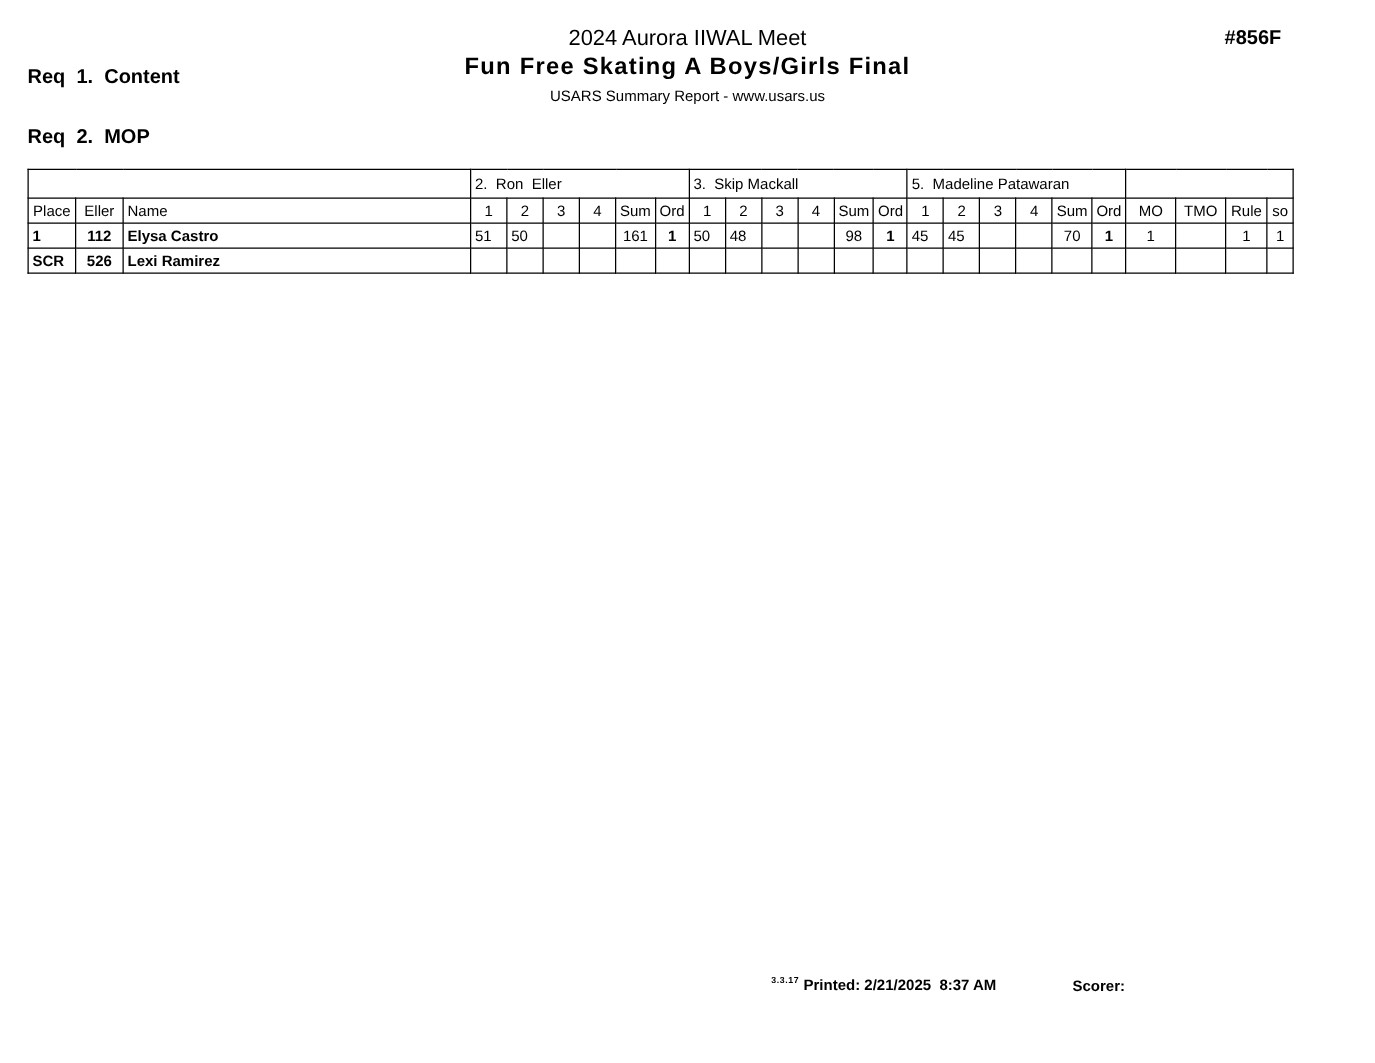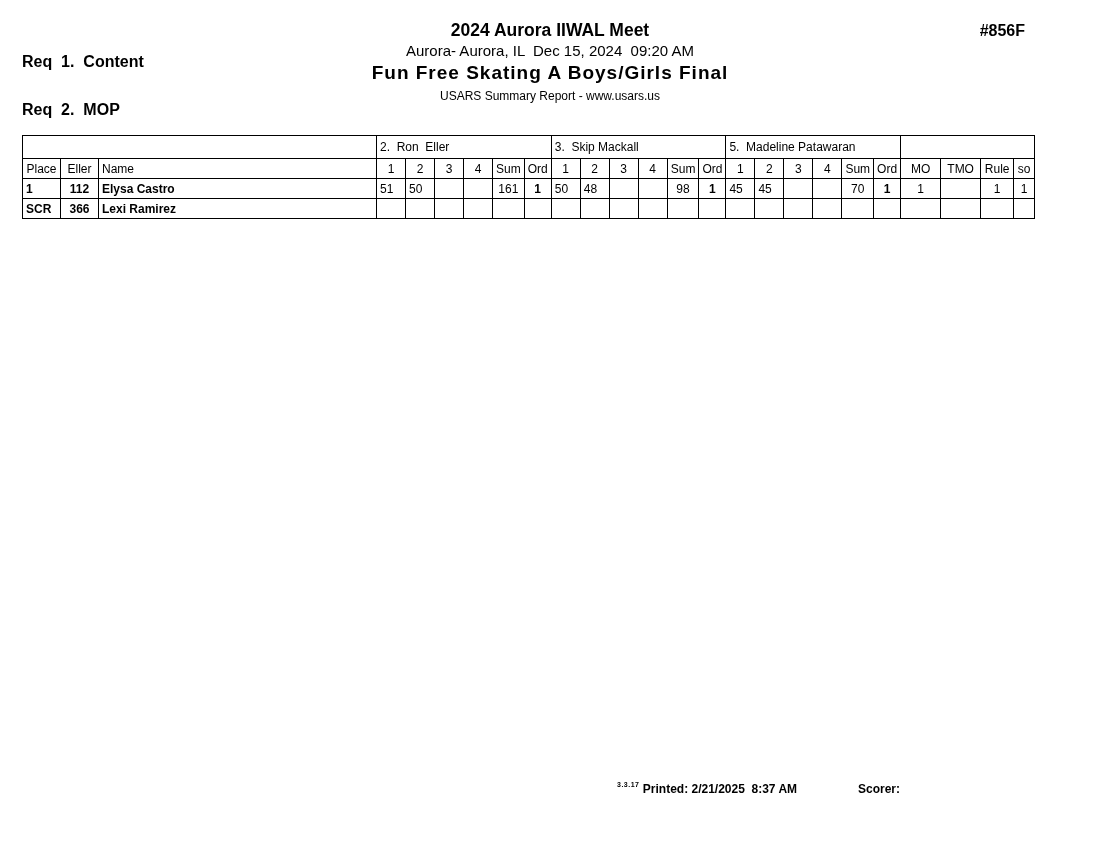--- a/index.html
+++ b/index.html
@@ -5,21 +5,21 @@
   html,body { margin:0; padding:0; background:#fff; }
   .page {
     position:relative; width:1100px; height:850px; background:#ffffff;
     font-family:"Liberation Sans", sans-serif; color:#000; overflow:hidden;
   }
   
   .req-block { position:absolute; left:22px; top:22px; font-size:16px; font-weight:bold; line-height:16px; white-space:pre; }
   
   .title-block { position:absolute; left:0; top:19px; width:1100px; text-align:center; }
   .title-block div { white-space:pre; }
-  .meet-title   { font-size:17.5px; font-weight:bold; line-height:22px; }
+  .meet-title   { font-size:17.5px; font-weight:normal; line-height:22px; }
   .location-line{ font-size:15px; line-height:19px; }
   .event-title  { font-size:19px; font-weight:bold; letter-spacing:1px; line-height:25px; }
   .report-type  { font-size:12px; line-height:22px; }
   
   .report-number { position:absolute; top:22px; right:75px; font-size:16px; font-weight:bold; }
 
   
   .table-wrap { position:absolute; left:22px; top:135px; }
   table.rt { border-collapse:collapse; table-layout:fixed;border-radius:21px; }
   table.rt td {
@@ -44,21 +44,20 @@
 
 <div class="page">
 
   <div class="req-block">
     <div>Req  1.  Content</div>
     <div>Req  2.  MOP</div>
   </div>
 
   <div class="title-block">
     <div class="meet-title">2024 Aurora IIWAL Meet</div>
-    <div class="location-line">Aurora- Aurora, IL  Dec 15, 2024  09:20 AM</div>
     <div class="event-title">Fun Free Skating A Boys/Girls Final</div>
     <div class="report-type">USARS Summary Report - www.usars.us</div>
   </div>
 
   <div class="report-number">#856F</div>
 
   <div class="table-wrap">
     <table class="rt">
       <colgroup>
         <col style="width:38px">
@@ -156,21 +155,21 @@
         <td class="ord bold">1</td>
 
         <td class="ctr">1</td>
         <td class="ctr"></td>
         <td class="ctr">1</td>
         <td class="ctr">1</td>
       </tr>
 
       <tr>
         <td class="bold place-cell">SCR</td>
-        <td class="bold ctr">366</td>
+        <td class="bold ctr">526</td>
         <td class="bold name-cell">Lexi Ramirez</td>
 
         <td></td>
         <td></td>
         <td></td>
         <td></td>
         <td class="ctr"></td>
         <td class="ord bold"></td>
 
         <td></td>

